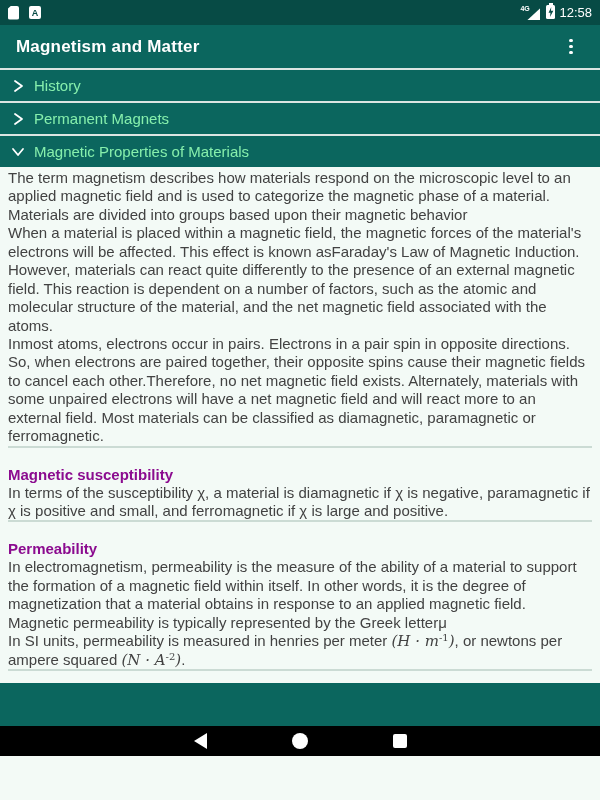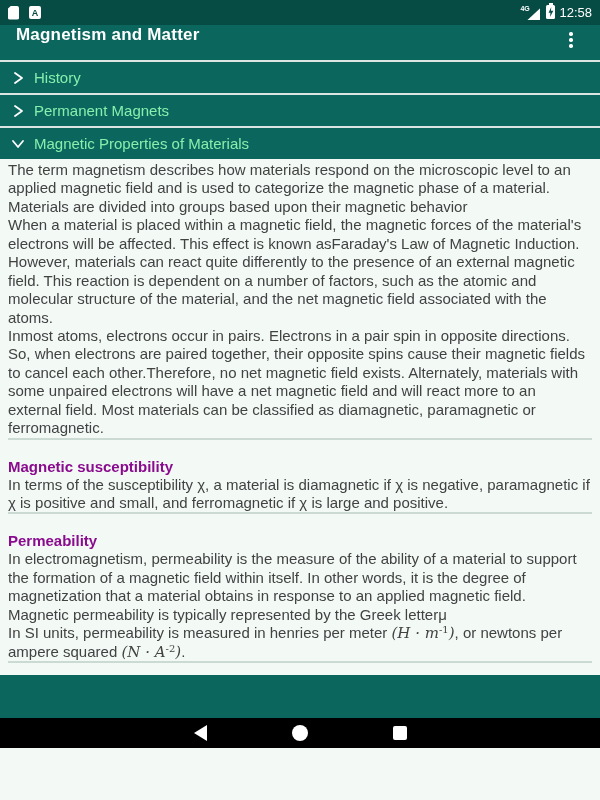--- a/index.html
+++ b/index.html
@@ -23,21 +23,21 @@
   .signal-4g{position:absolute;left:0;top:0;font-size:7px;font-weight:bold;color:#fff;line-height:7px;}
   .signal-tri{position:absolute;right:0;bottom:0;width:13px;height:12px;background:#fff;
     clip-path:polygon(100% 0,100% 100%,0 100%);}
   .battery{position:relative;width:9px;height:14px;background:#fff;border-radius:1.5px;margin-left:2px;}
   .battery:before{content:"";position:absolute;top:-2px;left:2.5px;width:4px;height:2px;background:#fff;}
   .bolt{position:absolute;left:1.5px;top:2px;width:6px;height:10px;background:#074B45;
     clip-path:polygon(55% 0,10% 58%,42% 58%,34% 100%,90% 38%,50% 38%);}
   .sb-time{font-size:13px;color:#fff;}
   
   .app-bar{
-    height:35px;background:#0B665E;display:flex;
+    height:43px;background:#0B665E;display:flex;align-items:center;
     padding:0 16px;flex:0 0 auto;
   }
   .app-title{color:#fff;font-size:17px;font-weight:bold;letter-spacing:.2px;}
   .overflow-btn{margin-left:auto;width:26px;height:30px;display:flex;flex-direction:column;
     align-items:center;justify-content:center;gap:2.5px;cursor:pointer;}
   .overflow-btn i{width:3.5px;height:3.5px;border-radius:50%;background:#fff;display:block;}
   
   .acc-header{
     height:31px;background:#0B665E;border-top:2px solid #DCE5E2;
     display:flex;align-items:center;padding-left:10px;flex:0 0 auto;cursor:pointer;

